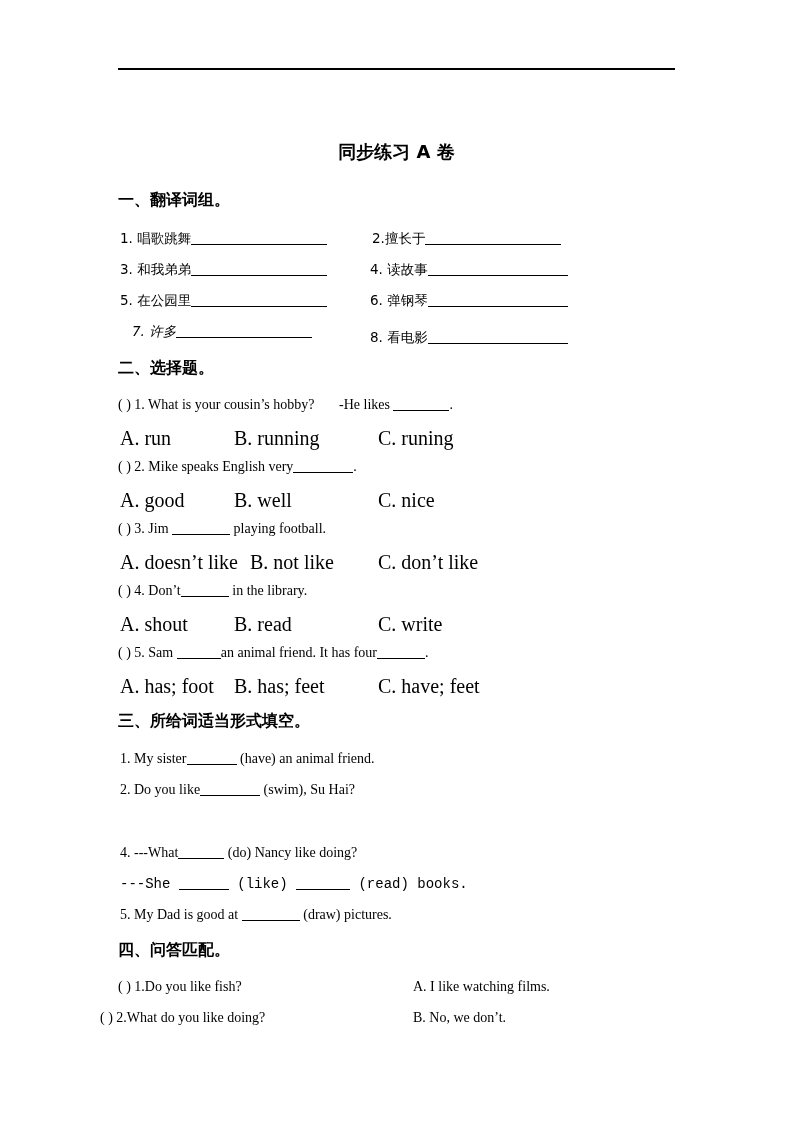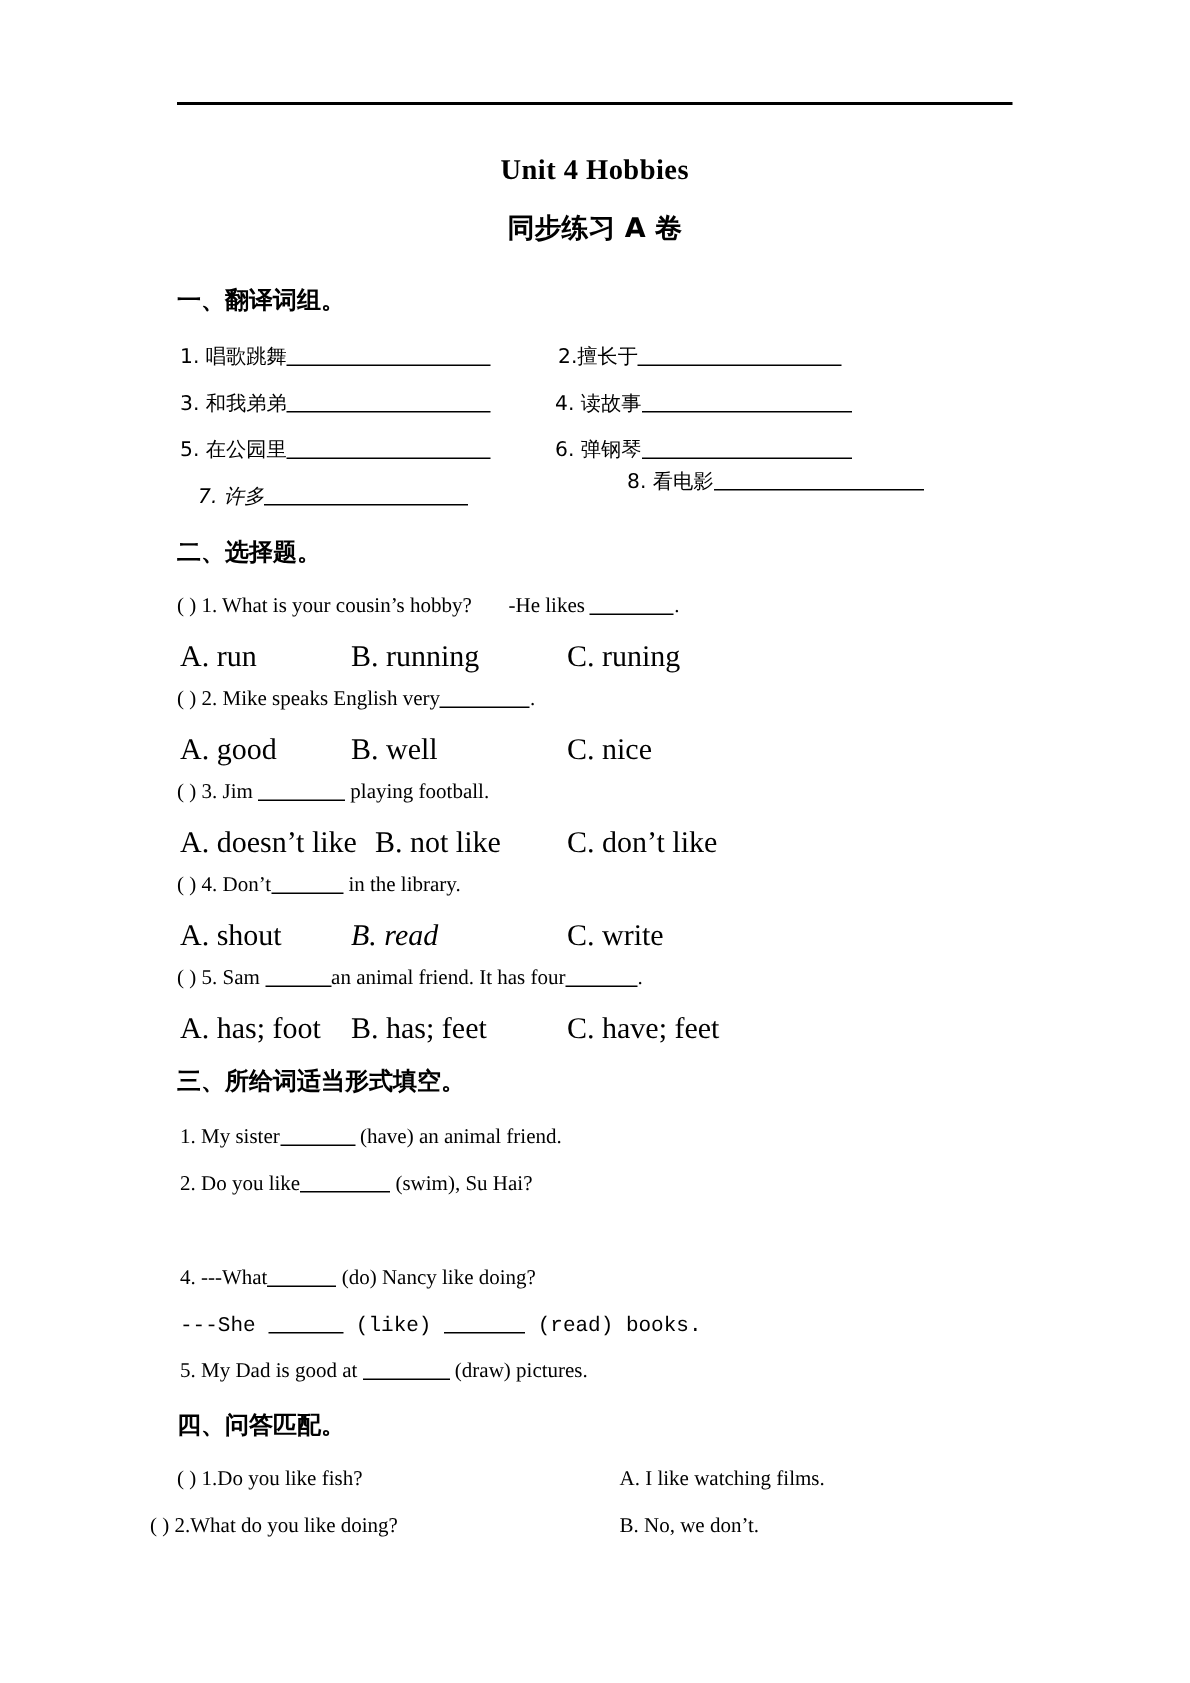--- a/index.html
+++ b/index.html
@@ -89,21 +89,20 @@
     white-space: nowrap;
   }
 </style>
 </head>
 <body>
 
 <div class="page">
 
   <div class="top-rule"></div>
 
-  <div class="doc-title">Unit 4 Hobbies</div>
   <div class="doc-subtitle">同步练习 A 卷</div>
 
   <div class="sec-head" style="top:190px;">一、翻译词组。</div>
 
   <div class="row" style="left:120px; top:229px;">
     <span class="cn">1. 唱歌跳舞</span><span class="blank" style="width:136px;"></span>
   </div>
   <div class="row" style="left:372px; top:229px;">
     <span class="cn">2.擅长于</span><span class="blank" style="width:136px;"></span>
   </div>
@@ -118,21 +117,21 @@
   <div class="row" style="left:120px; top:291px;">
     <span class="cn">5. 在公园里</span><span class="blank" style="width:136px;"></span>
   </div>
   <div class="row" style="left:370px; top:291px;">
     <span class="cn">6. 弹钢琴</span><span class="blank" style="width:140px;"></span>
   </div>
 
   <div class="row" style="left:132px; top:322px;font-style:italic;">
     <span class="cn">7. 许多</span><span class="blank" style="width:136px;"></span>
   </div>
-  <div class="row" style="left:370px; top:312px;margin-left:48px;">
+  <div class="row" style="left:370px; top:328px;">
     <span class="cn">8. 看电影</span><span class="blank" style="width:140px;"></span>
   </div>
 
   <div class="sec-head" style="top:358px;">二、选择题。</div>
 
   <div class="row" style="left:118px; top:396px;">
     <span>(     )</span>
     <span>1.</span>
     <span>What is your cousin’s hobby?</span>
     &nbsp;&nbsp;&nbsp;&nbsp;&nbsp;
@@ -163,21 +162,21 @@
   <div class="opt" style="left:250px; top:551px;">B. not like</div>
   <div class="opt" style="left:378px; top:551px;">C. don’t like</div>
 
   <div class="row" style="left:118px; top:582px;">
     <span>(     )</span>
     <span>4.</span>
     <span>Don’t</span><span class="blank" style="width:48px;"></span>
     <span>in the library.</span>
   </div>
   <div class="opt" style="left:120px; top:613px;">A. shout</div>
-  <div class="opt" style="left:234px; top:613px;font-style:italic;">B. read</div>
+  <div class="opt" style="left:234px; top:613px;">B. read</div>
   <div class="opt" style="left:378px; top:613px;">C. write</div>
 
   <div class="row" style="left:118px; top:644px;">
     <span>(     )</span>
     <span>5.</span>
     <span>Sam</span>
     <span class="blank" style="width:44px;"></span><span>an animal friend. It has four</span><span class="blank" style="width:48px;"></span><span>.</span>
   </div>
   <div class="opt" style="left:120px; top:675px;">A. has; foot</div>
   <div class="opt" style="left:234px; top:675px;">B. has; feet</div>

